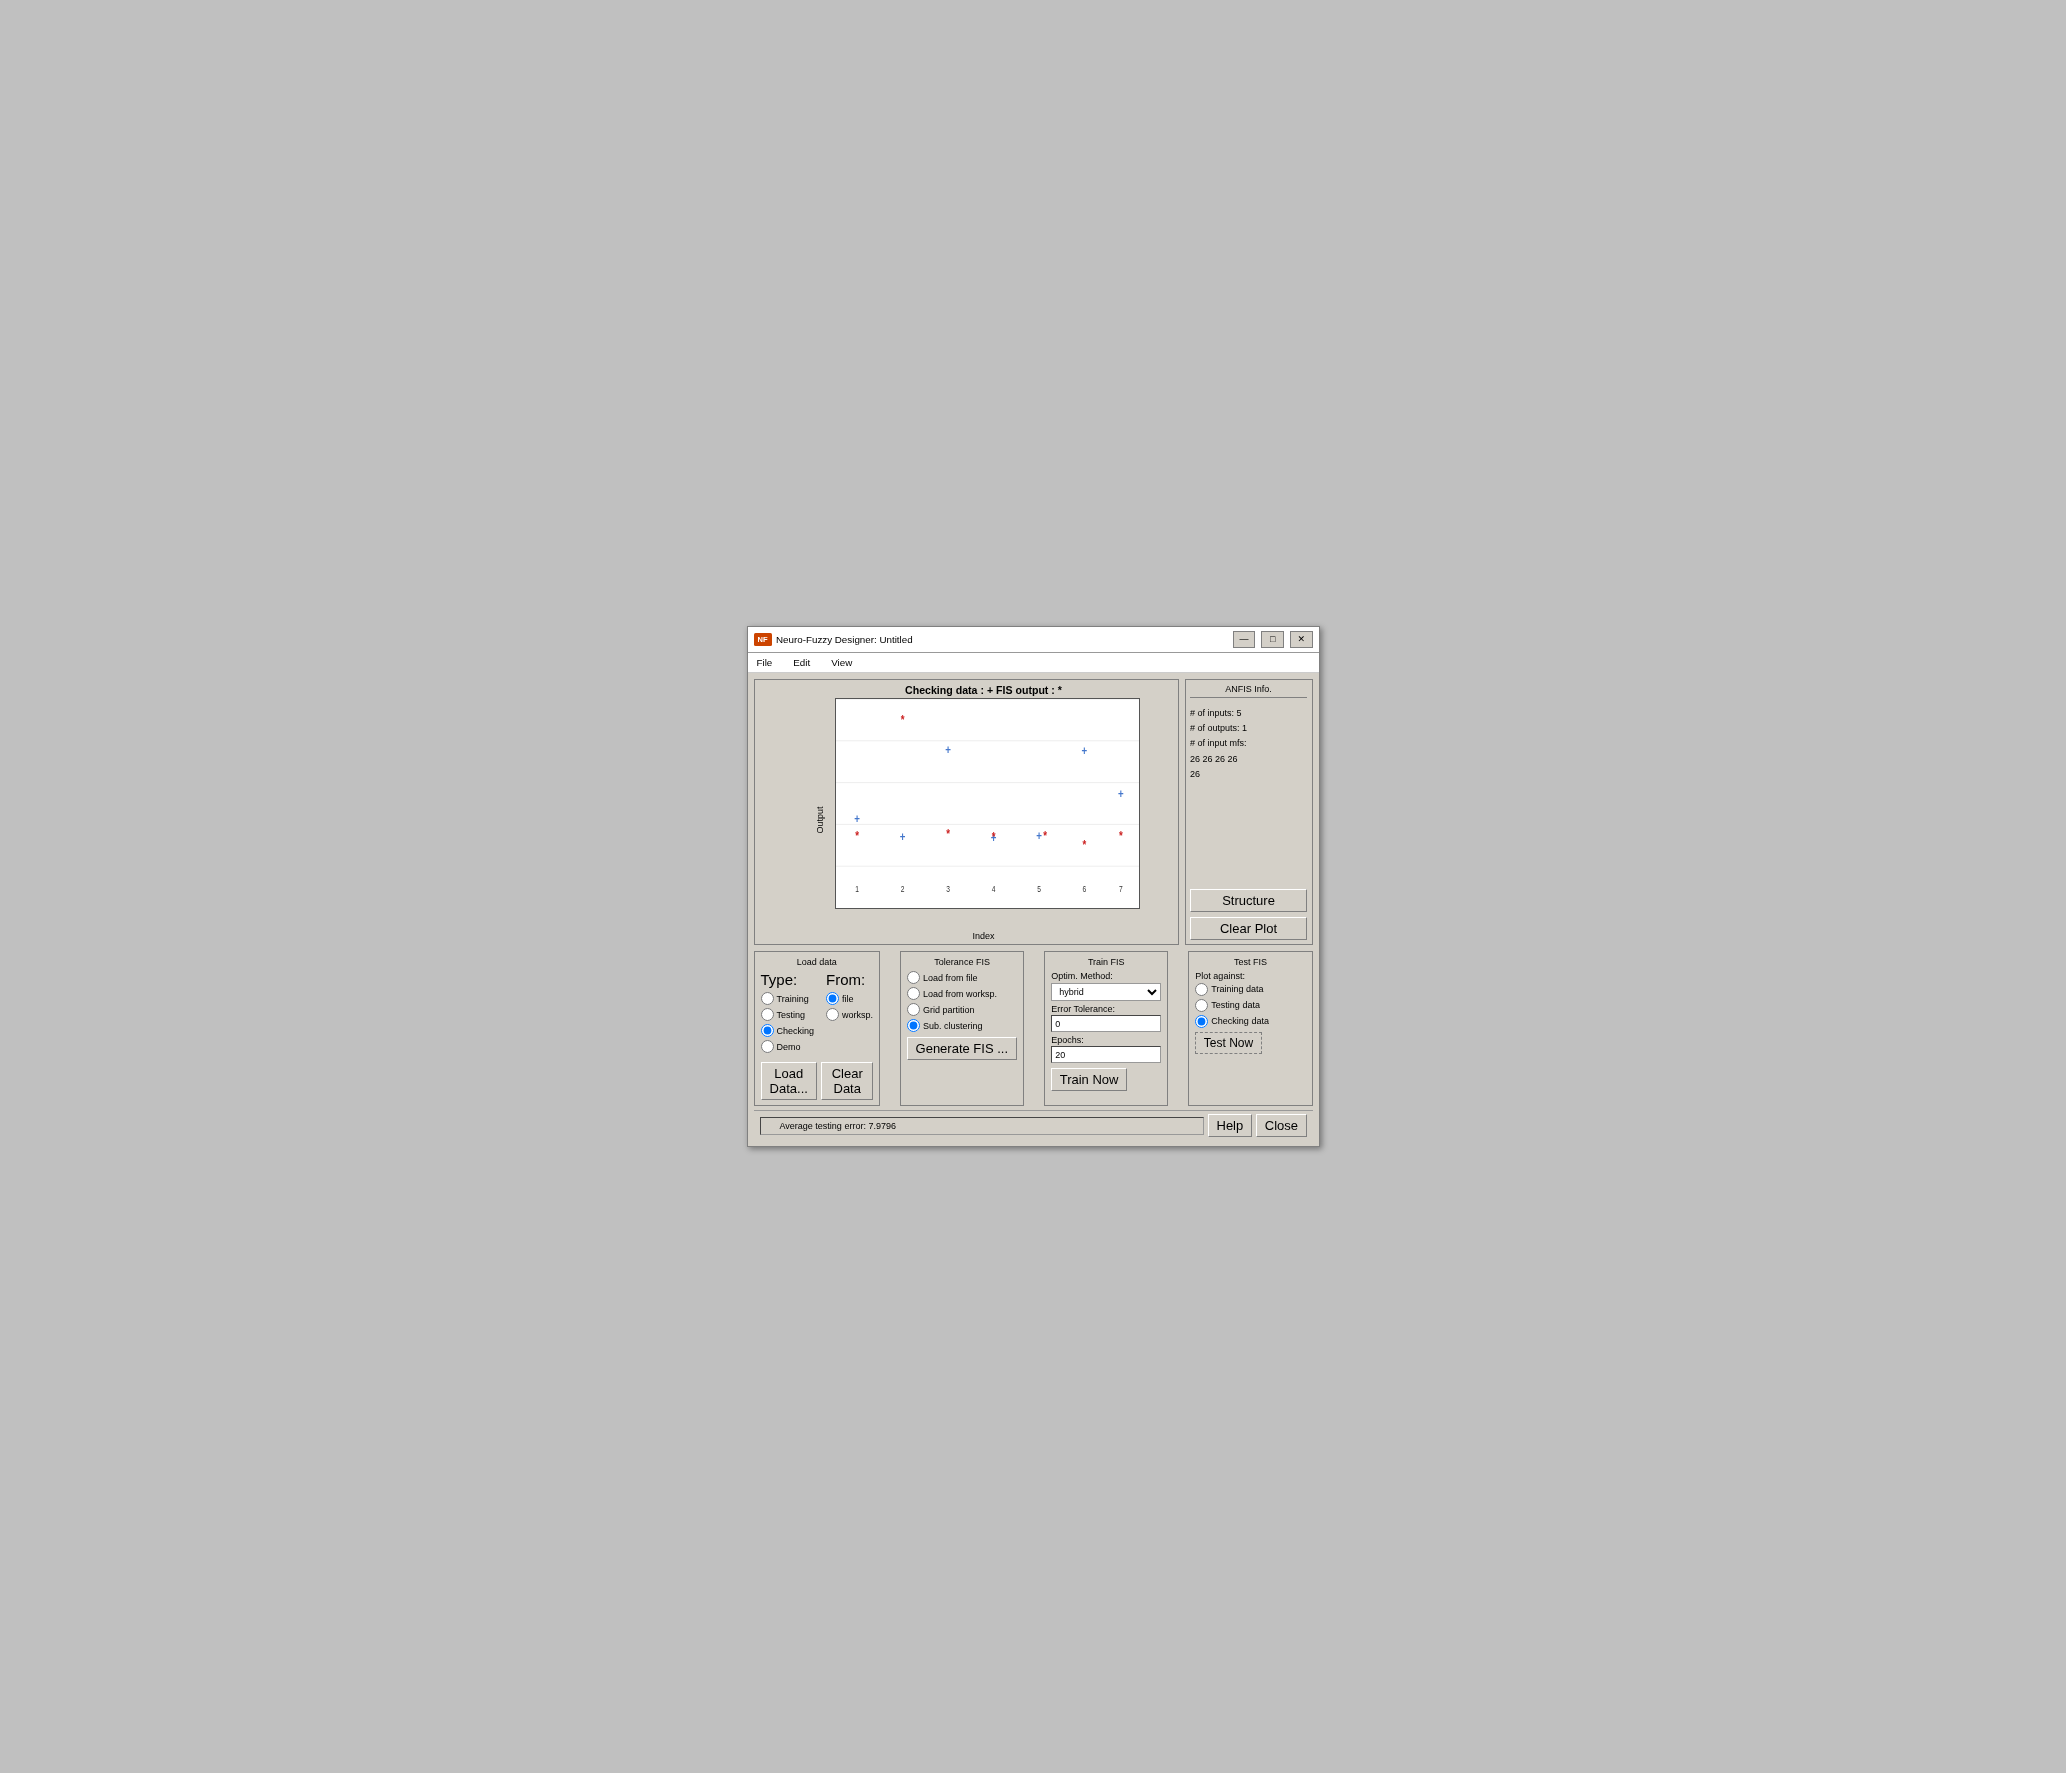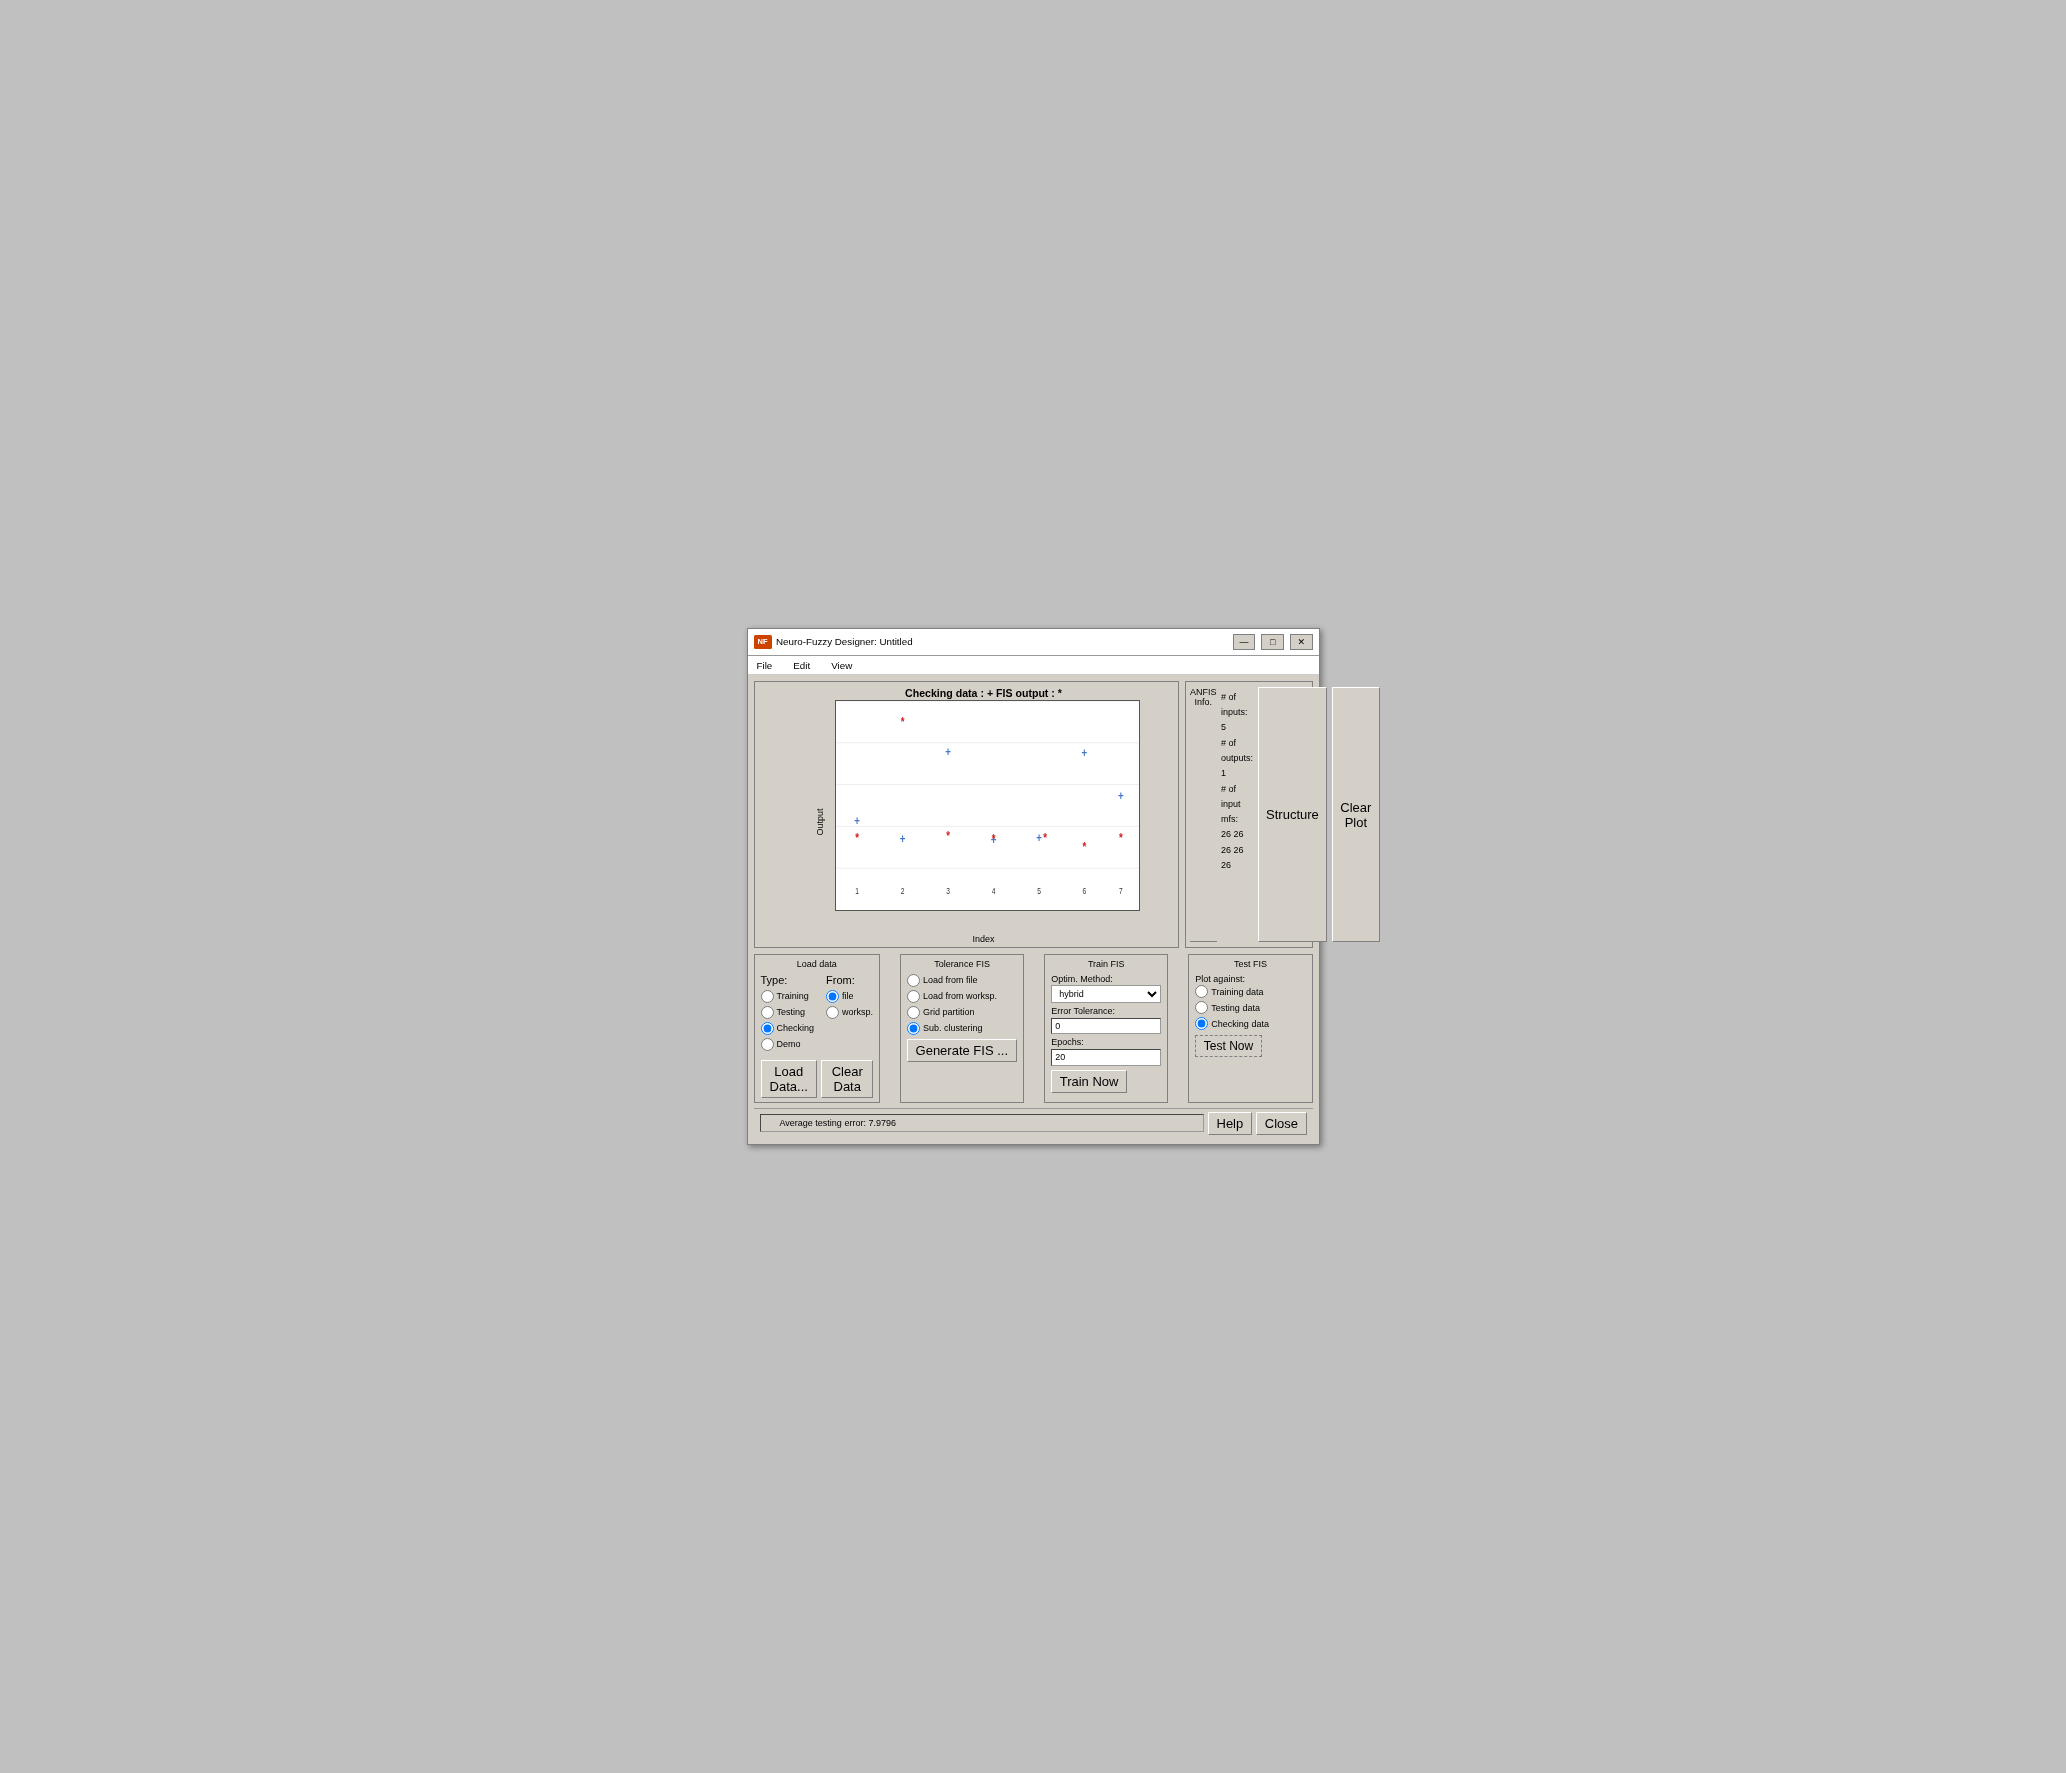--- a/index.html
+++ b/index.html
@@ -114,21 +114,21 @@
       text-align: center;
       font-size: 9px;
       margin-bottom: 3px;
     }
     .anfis-panel {
       width: 128px;
       border: 0.8px solid #808080;
       background: #d4d0c8;
       padding: 4.5px;
       display: flex;
-      flex-direction: row;
+      flex-direction: column;
       gap: 4.5px;
     }
     .anfis-title {
       font-size: 9px;
       font-weight: normal;
       text-align: center;
       border-bottom: 0.8px solid #808080;
       padding-bottom: 3px;
     }
     .anfis-info {
@@ -184,21 +184,21 @@
       font-size: 9px;
     }
     .radio-row input[type="radio"] {
       margin: 0;
     }
     .load-data-cols {
       display: flex;
       gap: 12px;
     }
     .col-label {
-      font-size: 11px;
+      font-size: 15px;
       margin-bottom: 4px;
     }
     .btn-row {
       display: flex;
       gap: 4.5px;
       margin-top: 4.5px;
     }
     .input-field {
       width: 100%;
       height: 16.6px;

